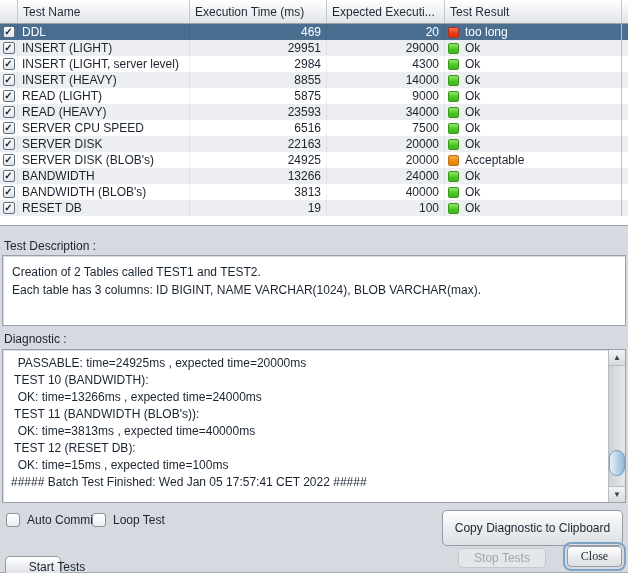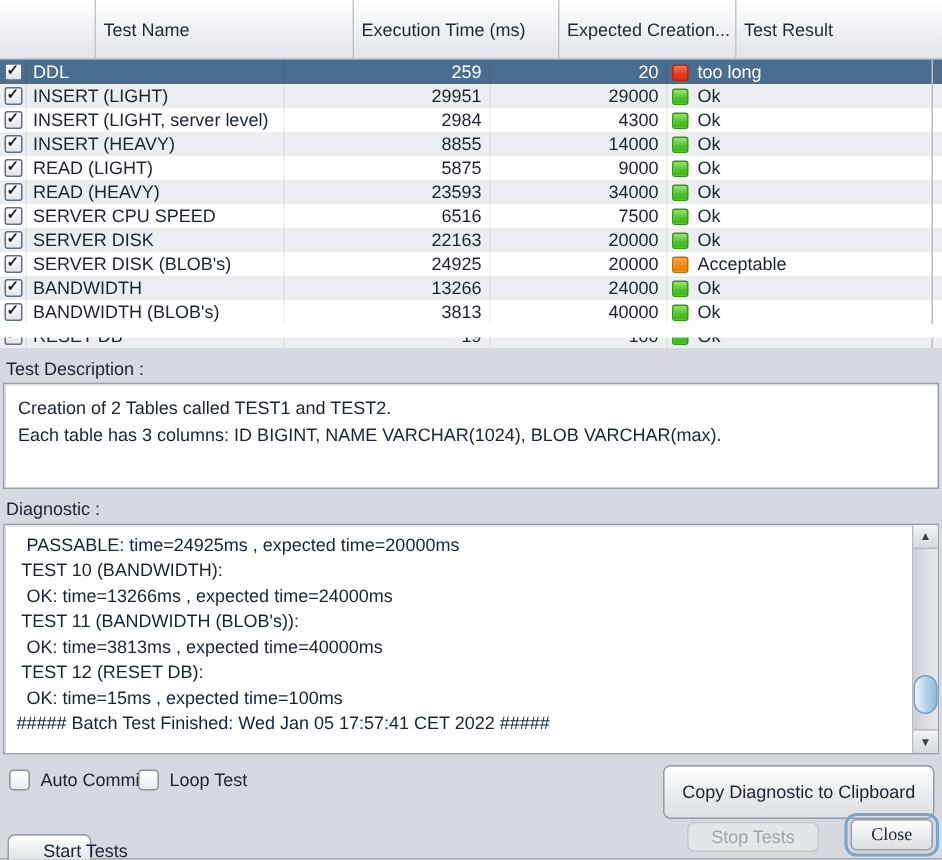--- a/index.html
+++ b/index.html
@@ -7,23 +7,22 @@
   .window {
     position:relative; width:628px; height:573px; background:#d6d9df;
     overflow:hidden; color:#1a2430; font-size:12px;
     box-shadow: inset 0 -1px 0 #a8adb4;
   }
 
   
   .tbl { position:absolute; left:0; top:0; width:628px; height:226px; background:#ffffff; border-bottom:1px solid #9aa1a8; }
   .thead, .trow { display:grid; grid-template-columns:18px 172px 137px 118px 177px 1fr; }
   .thead {
-    height:40px; background:linear-gradient(#ffffff, #eef0f3 55%, #e2e5e9);
+    height:24px; background:linear-gradient(#ffffff, #eef0f3 55%, #e2e5e9);
     border-bottom:1px solid #99a0a7;
-    padding-left:46px;
   }
   .hcell {
     display:flex; align-items:center; padding-left:5px;
     border-right:1px solid #c3c7cc; color:#1f2835; white-space:nowrap; overflow:hidden;
   }
   .hcell.h-num { }
   .trow { height:16px; background:#ffffff; align-items:stretch; }
   .trow.alt { background:#eceef1; }
   .trow.selected { background:#4a6e8f; color:#ffffff; }
   .cell { display:flex; align-items:center; white-space:nowrap; overflow:hidden; border-right:1px solid rgba(0,0,0,0.06); }
@@ -100,31 +99,31 @@
 </head>
 <body>
 
 <div class="window">
 
   <div class="tbl">
     <div class="thead">
       <div class="hcell"></div>
       <div class="hcell">Test Name</div>
       <div class="hcell h-num">Execution Time (ms)</div>
-      <div class="hcell h-num">Expected Creation...</div>
+      <div class="hcell h-num">Expected Executi...</div>
       <div class="hcell">Test Result</div>
       <div class="hcell" style="border-right:none"></div>
     </div>
     <div>
         <div class="trow selected">
           <div class="cell c-check">
             <span class="tcb">✓</span>
           </div>
           <div class="cell c-name">DDL</div>
-          <div class="cell c-num">259</div>
+          <div class="cell c-num">469</div>
           <div class="cell c-num">20</div>
           <div class="cell c-result">
             <span class="status st-red"></span>
             <span>too long</span>
           </div>
           <div class="cell c-fill"></div>
         </div>
         <div class="trow alt">
           <div class="cell c-check">
             <span class="tcb">✓</span>

